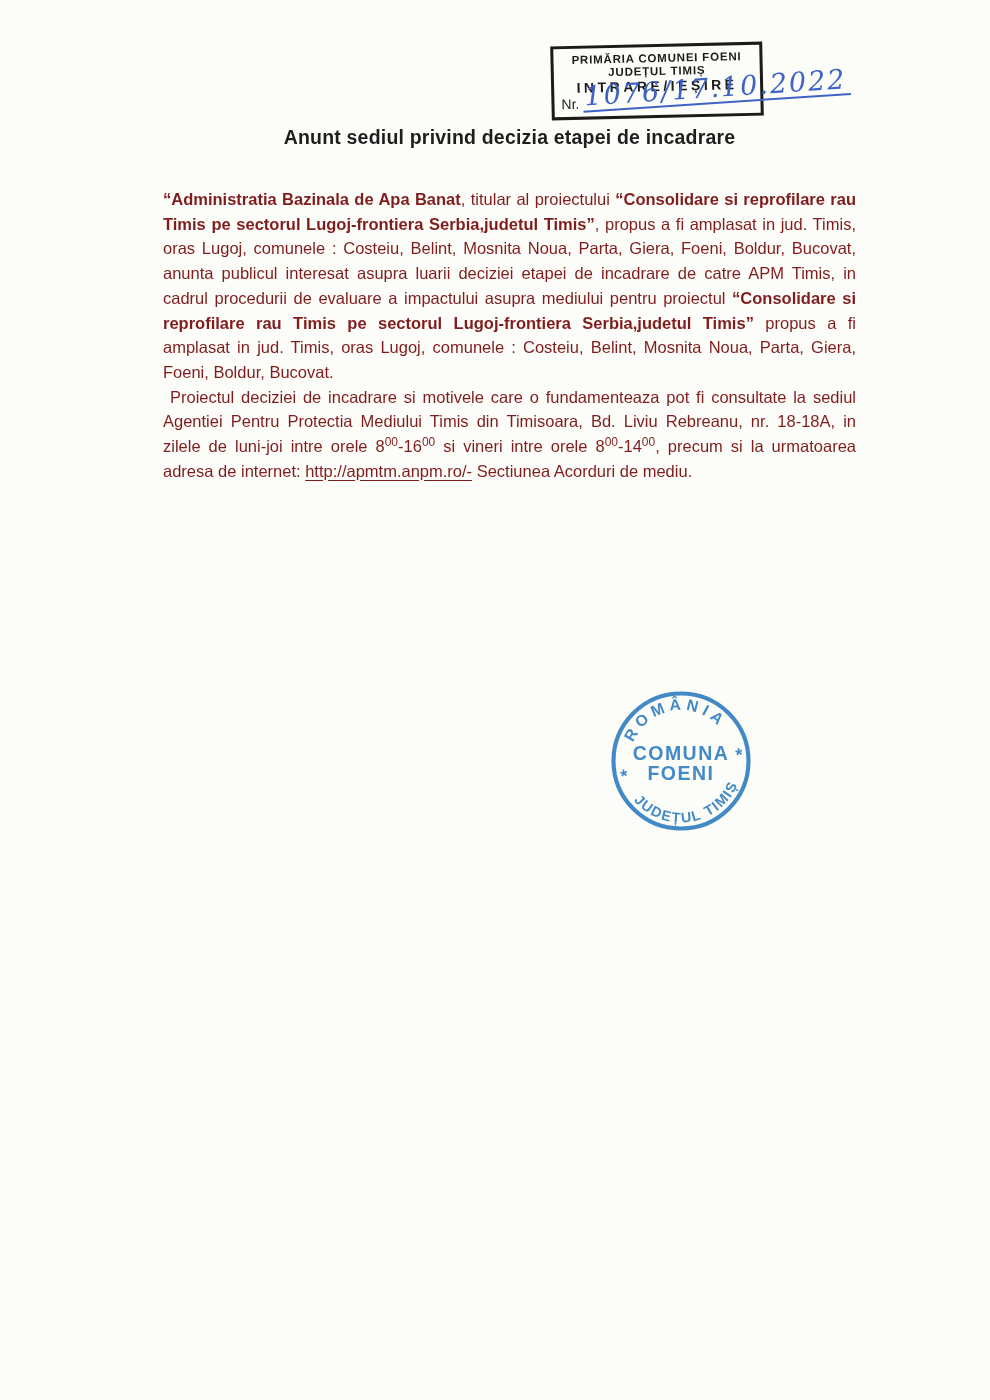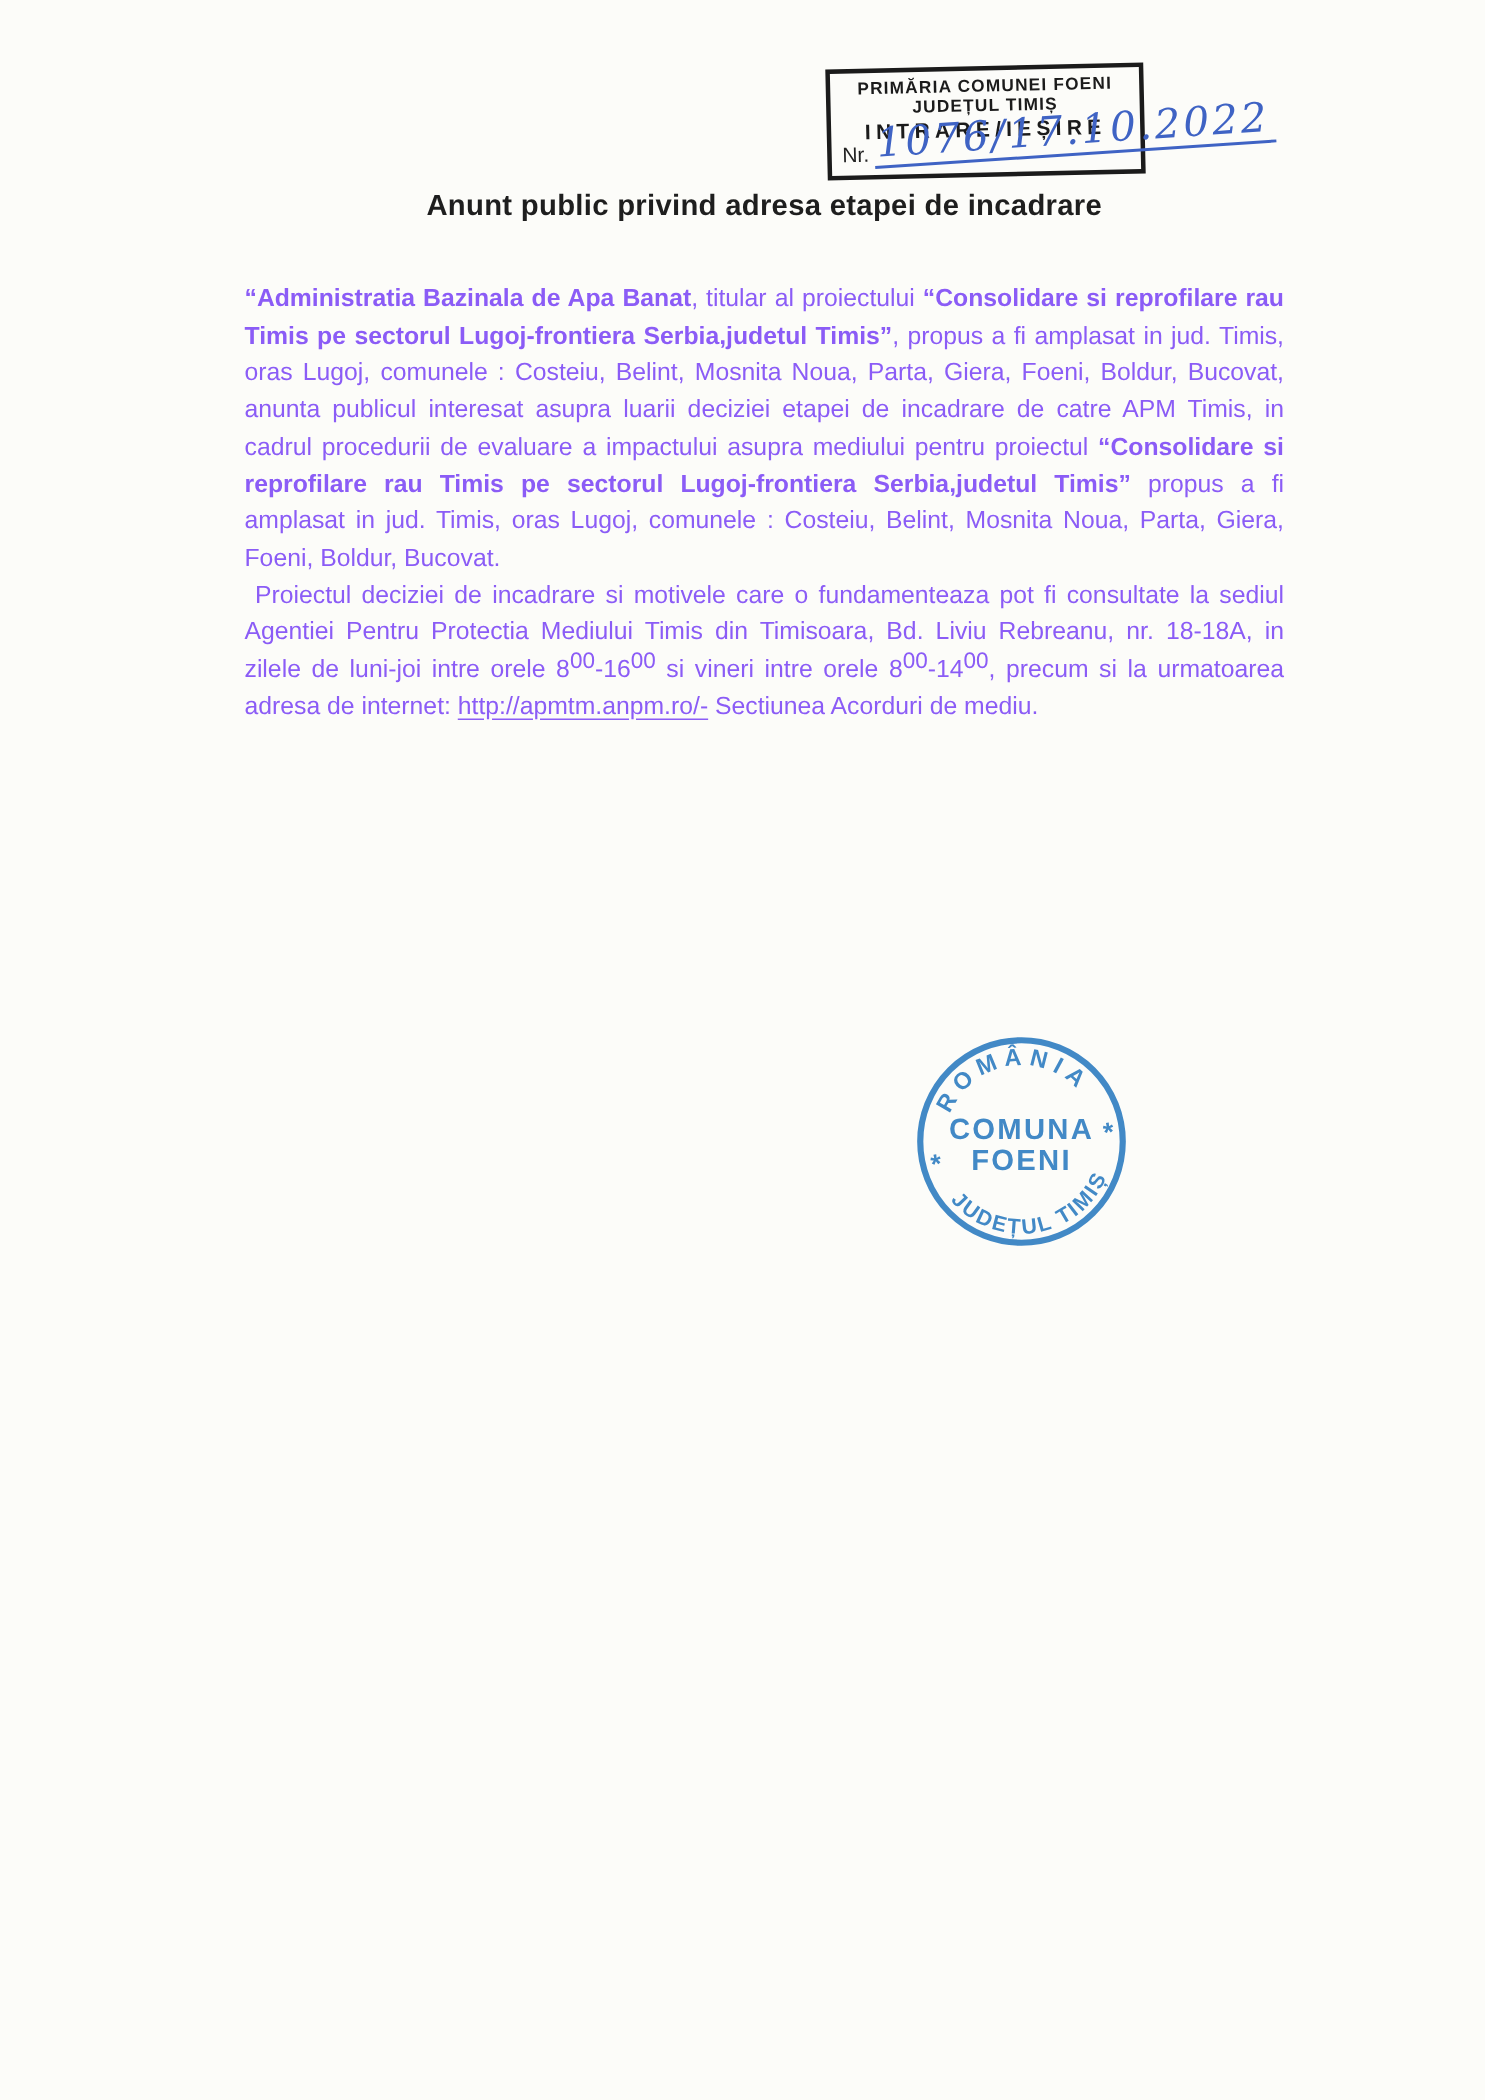--- a/index.html
+++ b/index.html
@@ -38,26 +38,26 @@
   }
 
   
   .content{padding:126px 134px 0 163px;}
   .title{
     font-size:19.5px;font-weight:700;text-align:center;
     color:#1e1e1e;letter-spacing:.2px;margin:0 0 38px 0;
   }
   .para{
     margin:0;text-align:justify;
-    font-size:16.5px;line-height:24.7px;color:#8b5cf6;
+    font-size:16.5px;line-height:24.7px;color:#7f1d1d;
   }
   .para.indent{text-indent:7px;}
   .para .b{font-weight:700;}
   .para .u{text-decoration:underline;text-underline-offset:3px;}
-  .para .sup{font-size:15px;vertical-align:6px;line-height:0;}
+  .para .sup{font-size:12px;vertical-align:6px;line-height:0;}
 
   
   .round-stamp{
     position:absolute;left:606px;top:686px;width:150px;height:150px;
     color:var(--stamp,#2e7dc1);
     opacity:.9;
   }
   .round-stamp svg{width:100%;height:100%;}
   .round-stamp text{fill:currentColor;font-family:"Liberation Sans",sans-serif;}
   .rs-ring{fill:none;stroke:currentColor;stroke-width:5.5;}
@@ -75,21 +75,21 @@
     <div class="rs-line1">PRIMĂRIA COMUNEI FOENI</div>
     <div class="rs-line2">JUDEȚUL TIMIȘ</div>
     <div class="rs-line3">INTRARE/IEȘIRE</div>
     <div class="rs-nr-row">
       <span class="rs-nr">Nr.</span>
       <span class="rs-hand">1076/17.10.2022</span>
     </div>
   </div>
 
   <div class="content">
-    <h1 class="title">Anunt public privind adresa etapei de incadrare</h1>
+    <h1 class="title">Anunt sediul privind decizia etapei de incadrare</h1>
     <div class="paras">
         <p class="para"><span class="b">“Administratia Bazinala de Apa Banat</span><span>, titular al proiectului </span><span class="b">“Consolidare si reprofilare rau Timis pe sectorul Lugoj-frontiera Serbia,judetul Timis”</span><span>, propus a fi amplasat in jud. Timis, oras Lugoj, comunele : Costeiu, Belint, Mosnita Noua, Parta, Giera, Foeni, Boldur, Bucovat, anunta publicul interesat asupra luarii deciziei etapei de incadrare de catre APM Timis, in cadrul procedurii de evaluare a impactului asupra mediului pentru proiectul </span><span class="b">“Consolidare si reprofilare rau Timis pe sectorul Lugoj-frontiera Serbia,judetul Timis”</span><span> propus a fi amplasat in jud. Timis, oras Lugoj, comunele : Costeiu, Belint, Mosnita Noua, Parta, Giera, Foeni, Boldur, Bucovat.</span></p>
         <p class="para indent"><span>Proiectul deciziei de incadrare si motivele care o fundamenteaza pot fi consultate la sediul Agentiei Pentru Protectia Mediului Timis din Timisoara, Bd. Liviu Rebreanu, nr. 18-18A, in zilele de luni-joi intre orele 8</span><span class="sup">00</span><span>-16</span><span class="sup">00</span><span> si vineri intre orele 8</span><span class="sup">00</span><span>-14</span><span class="sup">00</span><span>, precum si la urmatoarea adresa de internet: </span><span class="u">http://apmtm.anpm.ro/-</span><span> Sectiunea Acorduri de mediu.</span></p>
       </div>
   </div>
 
   <div class="round-stamp">
     <svg viewBox="0 0 200 200">
       <circle class="rs-ring" cx="100" cy="100" r="90"></circle>
       <g transform="rotate(-9 100 100)">

